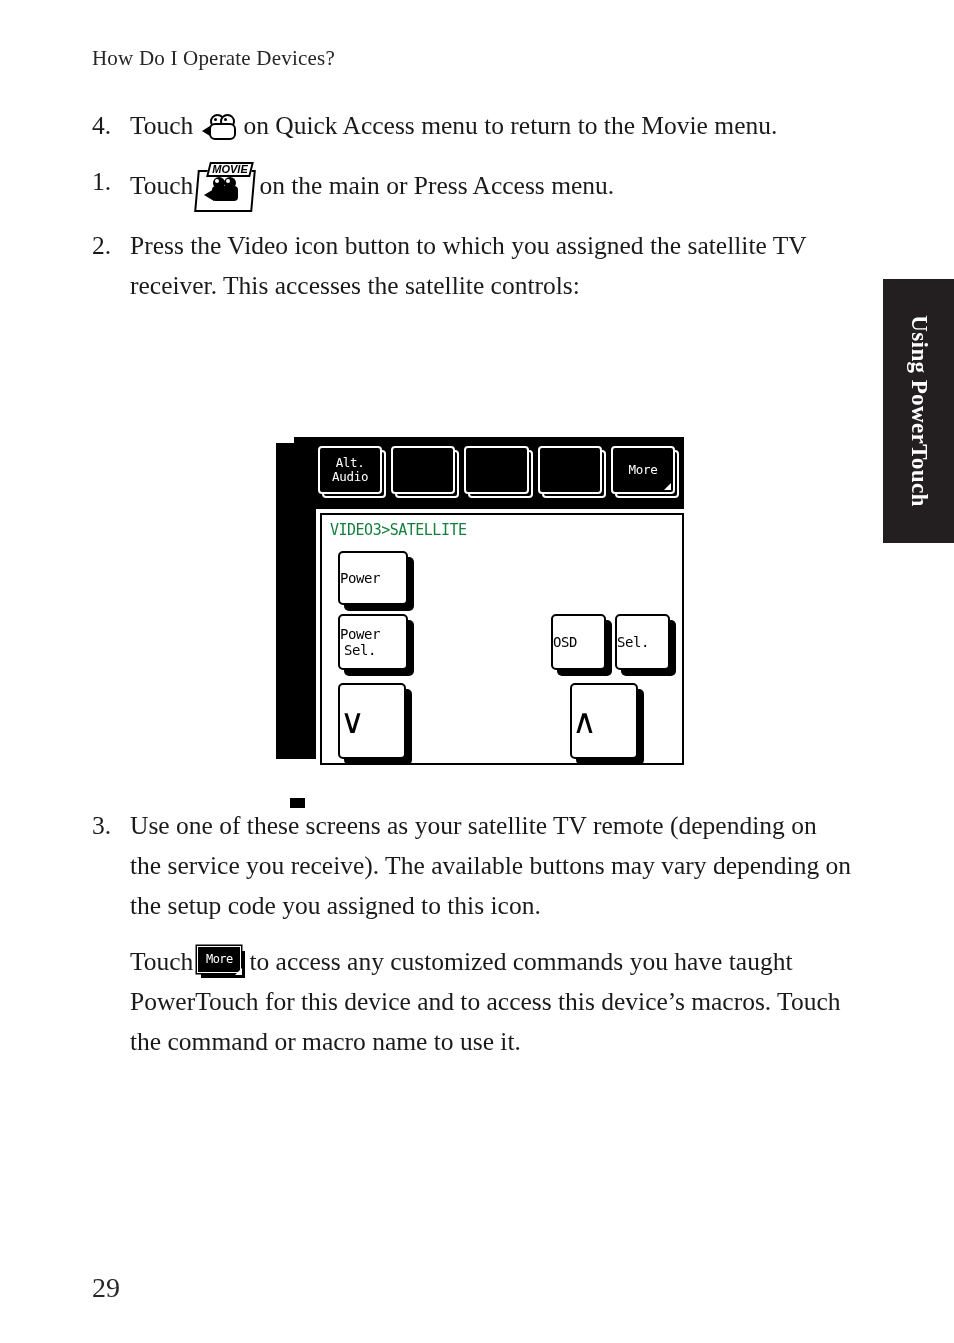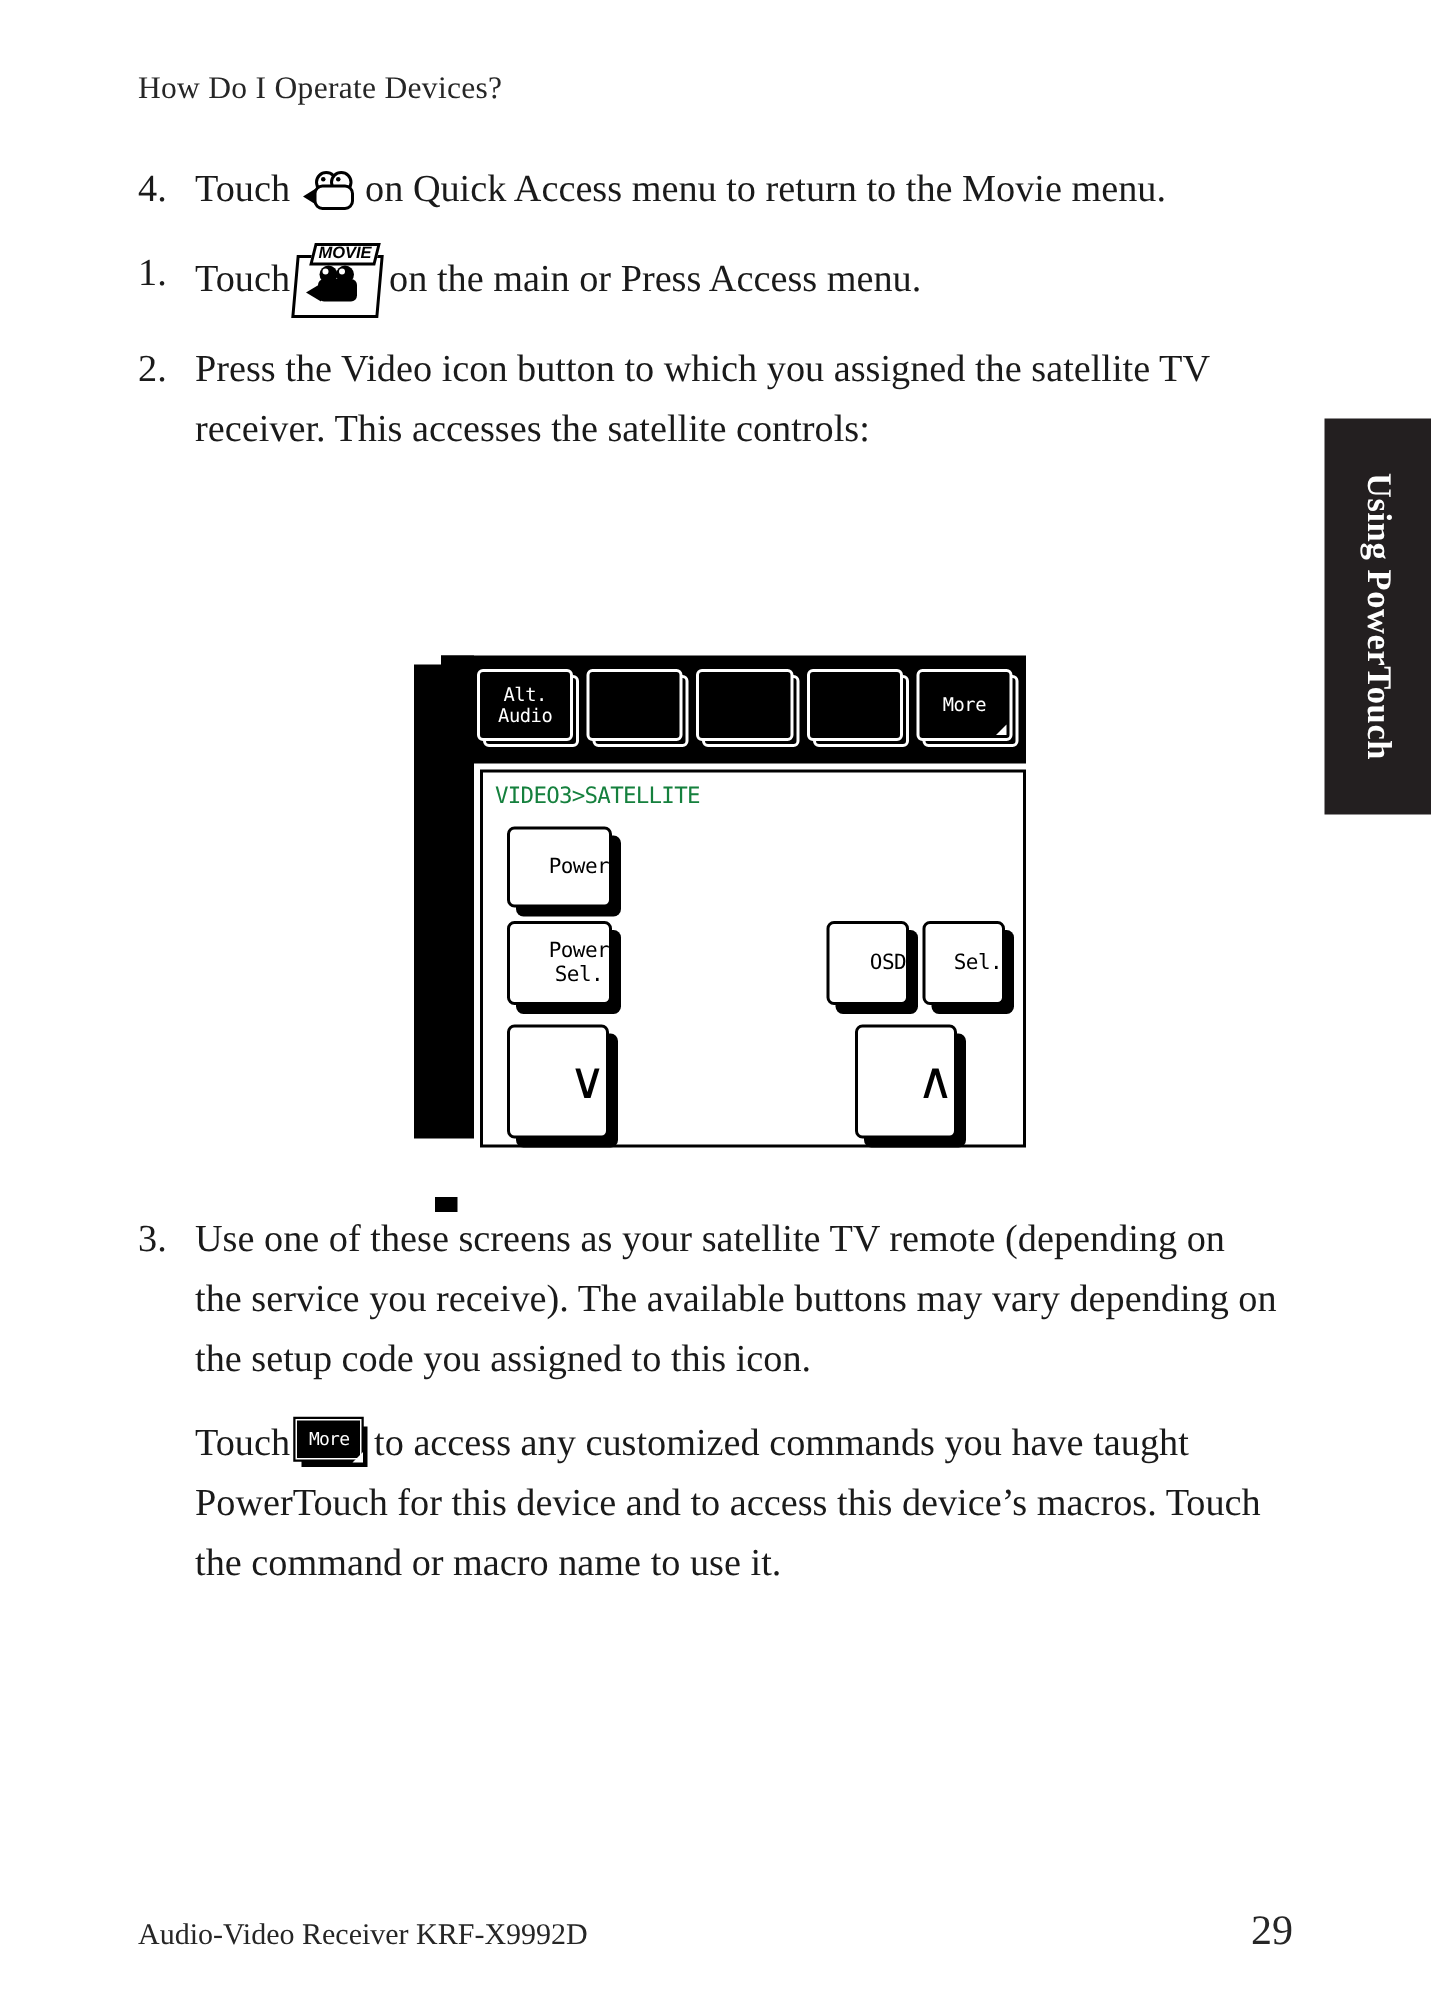--- a/index.html
+++ b/index.html
@@ -362,21 +362,21 @@
   
   .wkey {
     position: absolute;
     background: #fff;
     border: 2.5px solid #000;
     border-radius: 5px;
     box-sizing: border-box;
     box-shadow: 6px 6px 0 0 #000;
     display: flex;
     align-items: center;
-    justify-content: flex-end;
+    justify-content: flex-start;
     z-index: 4;
   }
   .wkey span.lbl {
     font-family: "DejaVu Sans Mono", monospace;
     font-size: 14px;
     line-height: 16px;
     color: #000;
     text-align: center;
     white-space: pre-line;
     letter-spacing: -0.4px;
@@ -558,17 +558,16 @@
             <span>More</span>
           </span><span class="corner"></span></span><span>to access any customized commands you have taught PowerTouch for this device and to access this device’s macros. Touch the command or macro name to use it.</span></div>
 
   </div>
 
   <div class="side-tab">
     <div class="txt">Using PowerTouch</div>
   </div>
 
   <div class="footer">
-    <div>Audio-Video Receiver KRF-X9992D</div>
     <div class="pg">29</div>
   </div>
 
 </div>
 
 </body></html>

